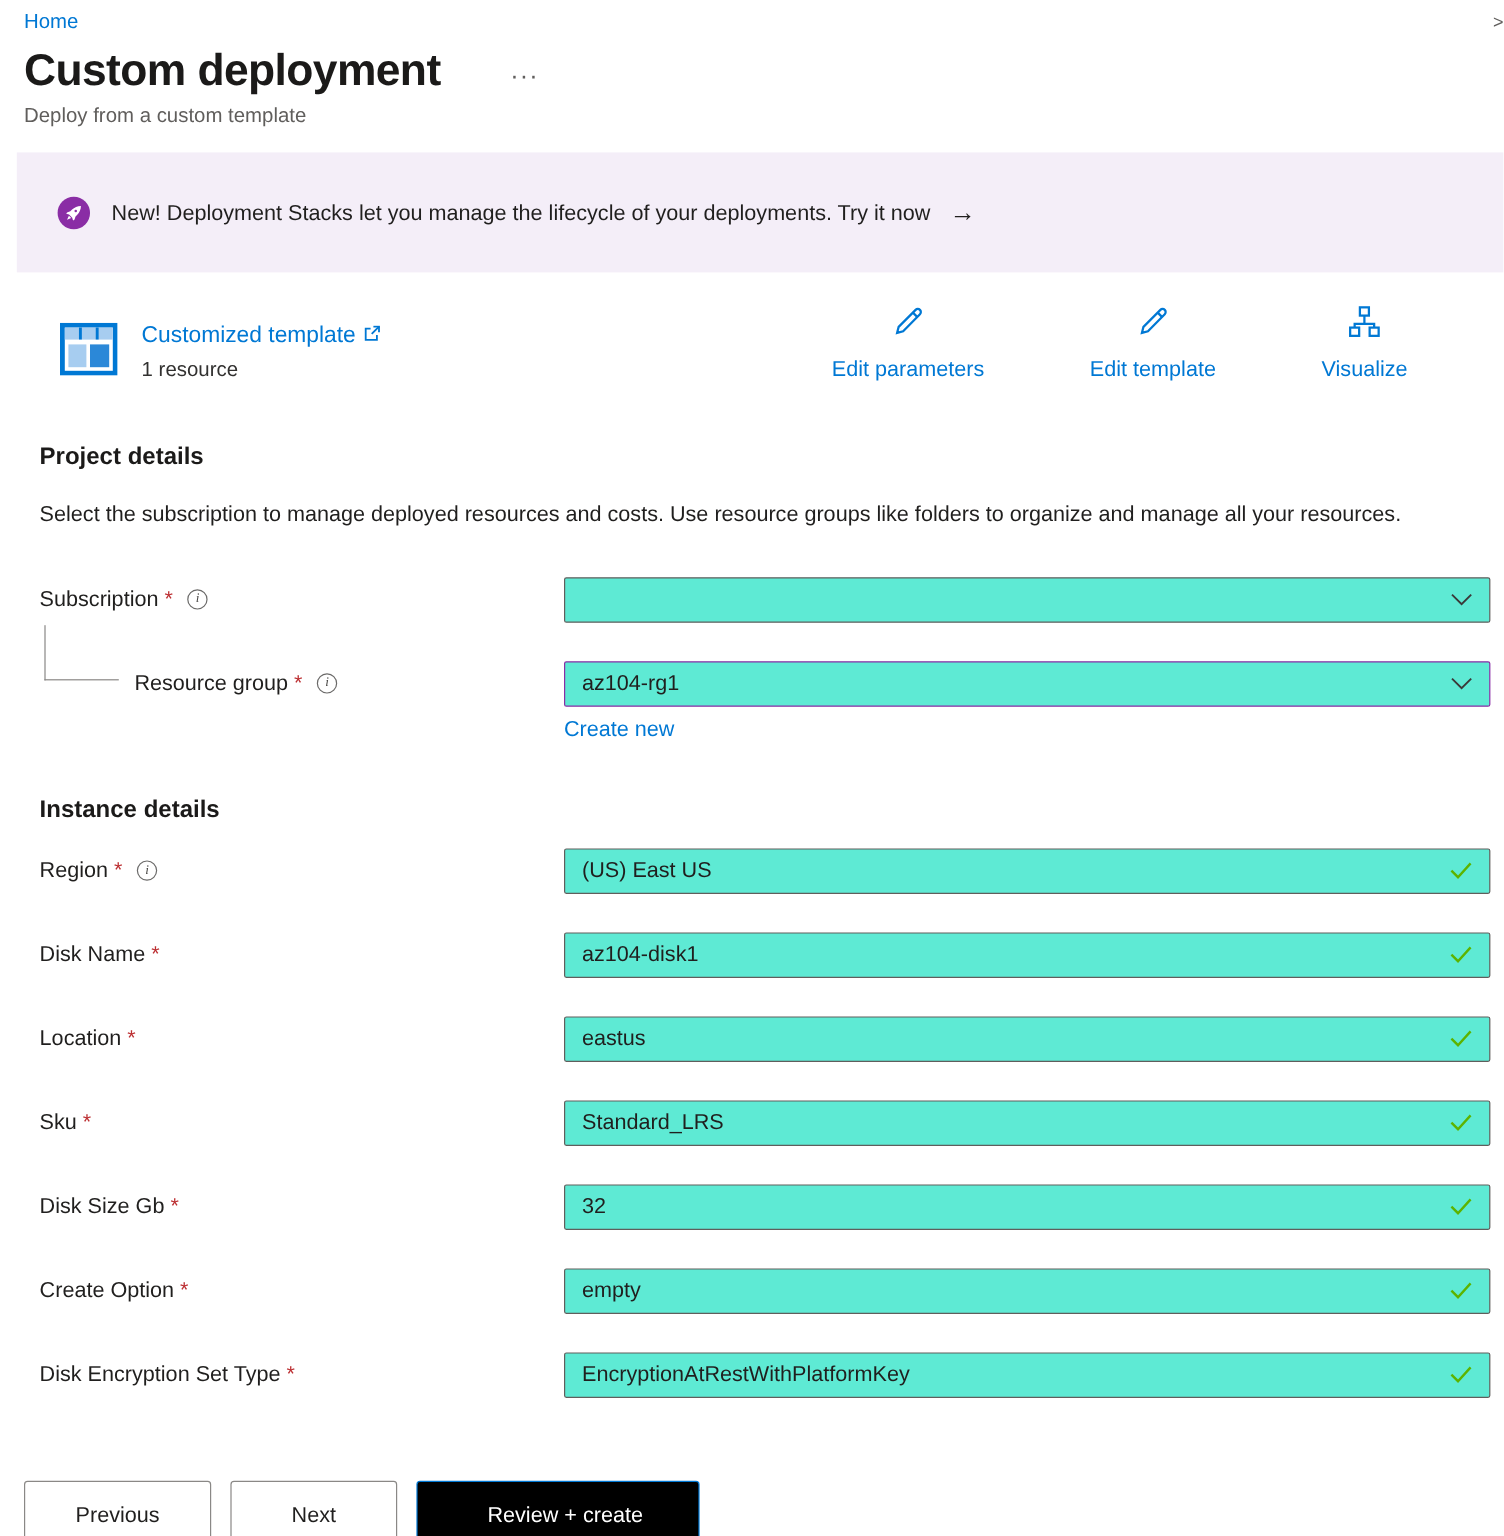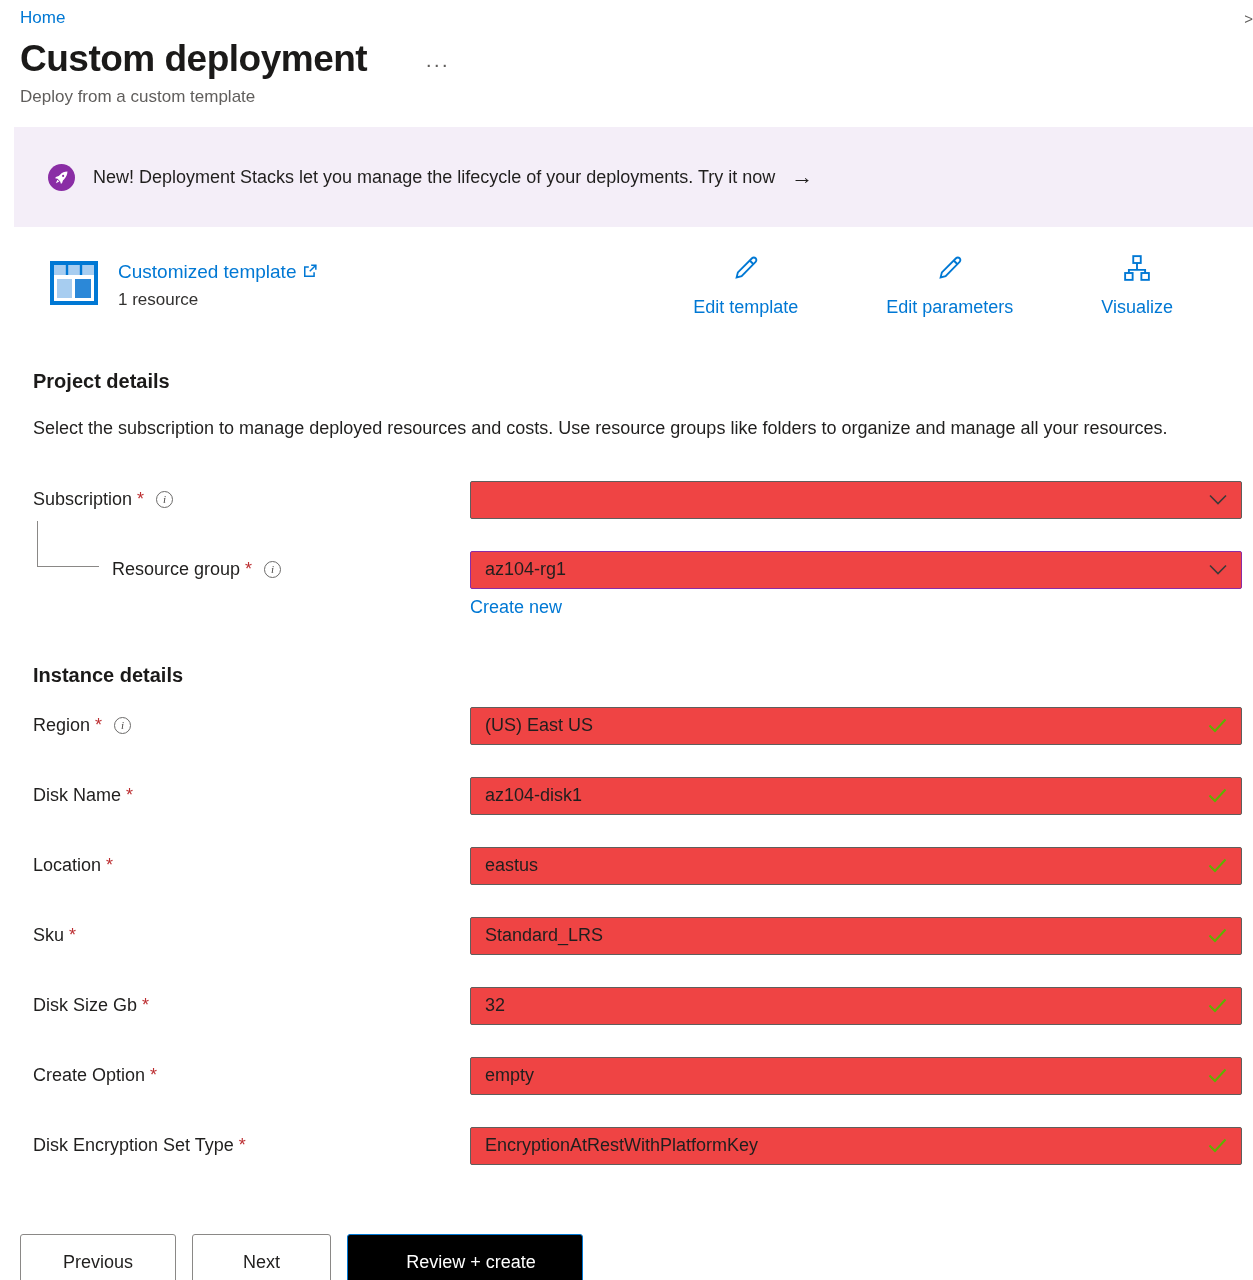--- a/index.html
+++ b/index.html
@@ -17,41 +17,41 @@
   .more { border:none; background:none; color:#605e5c; font-size:21px; letter-spacing:1px; cursor:pointer; padding:0; margin-top:10px; }
   .subtitle { margin:7px 0 0 20px; font-size:17px; color:#605e5c; }
 
   
   .banner { margin:20px 0 0 14px; background:#f4eef8; height:100px; display:flex; align-items:center; padding:0 24px 0 34px; cursor:pointer; }
   .rocket { width:27px; height:27px; border-radius:50%; background:#8a2da5; display:flex; align-items:center; justify-content:center; flex:0 0 auto; }
   .banner-text { margin-left:18px; font-size:18px; color:#201f1e; }
   .banner-arrow { margin-left:16px; font-size:22px; color:#201f1e; }
 
   
-  .template-row { display:flex; align-items:center; margin:26px 80px 0 50px; }
+  .template-row { display:flex; align-items:flex-end; margin:26px 80px 0 50px; }
   .tmpl-left { display:flex; gap:20px; align-items:flex-start; }
   .tmpl-link { color:#0078d4; font-size:19px; text-decoration:none; display:inline-flex; align-items:flex-start; gap:7px; cursor:pointer; }
   .tmpl-count { font-size:17px; color:#323130; margin-top:7px; }
   .tmpl-actions { margin-left:auto; display:flex; gap:88px; }
   .action { display:flex; flex-direction:column; align-items:center; gap:9px; color:#0078d4; font-size:18px; cursor:pointer; background:none; border:none; font-family:inherit; }
 
   
   .content { margin:0 11px 0 33px; }
   .section-heading { font-size:20px; font-weight:700; color:#1b1a19; }
   .proj-heading { margin-top:52px; }
   .desc { margin-top:20px; font-size:18px; line-height:1.75; color:#201f1e; max-width:1150px; }
 
   .form-row { display:flex; align-items:center; margin-top:32px; position:relative; }
   .sub-row { margin-top:36px; }
   .label-cell { flex:0 0 437px; width:437px; font-size:18px; color:#201f1e; display:flex; align-items:center; }
   .req { color:#bc2f32; margin-left:5px; }
   .info-icon { width:17px; height:17px; border:1px solid #6b6a69; border-radius:50%; font-size:11px; line-height:1;
     display:inline-flex; align-items:center; justify-content:center; color:#484644; margin-left:12px;
     font-family:"Liberation Serif",serif; font-style:italic; flex:0 0 auto; }
-  .select-box,.input-box { flex:1; height:38px; border:1px solid #605e5c; border-radius:2px; background:#ef4444;
+  .select-box,.input-box { flex:1; height:38px; border:1px solid #605e5c; border-radius:2px; background:#5eead4;
     display:flex; align-items:center; padding:0 14px; font-size:18px; color:#201f1e; }
   .select-box { cursor:pointer; }
   .chev { margin-left:auto; display:flex; align-items:center; }
   .check { margin-left:auto; display:flex; align-items:center; }
   .rg-select { border:1.5px solid #8a2da5; }
   .rg-label { padding-left:79px; }
   .connector { position:absolute; left:4px; top:-30px; width:62px; height:46px;
     border-left:1px solid #8a8886; border-bottom:1px solid #8a8886; }
   .create-new-row { margin:8px 0 0 437px; }
   .link { color:#0078d4; font-size:18px; text-decoration:none; cursor:pointer; }
@@ -123,30 +123,30 @@
     </div>
 
     <div class="tmpl-actions">
       <button class="action">
         <span>
           <svg width="30" height="30" viewBox="0 0 24 24" fill="none" stroke="#0078d4" stroke-width="1.5" aria-hidden="true">
             <path d="M4.5 19.5l1-4L16.8 4.2a2.05 2.05 0 0 1 2.9 2.9L8.5 18.5l-4 1z"></path>
             <path d="M15 6l3 3"></path>
           </svg>
         </span>
-        <span>Edit template</span>
+        <span>Edit parameters</span>
       </button>
       <button class="action">
         <span>
           <svg width="30" height="30" viewBox="0 0 24 24" fill="none" stroke="#0078d4" stroke-width="1.5" aria-hidden="true">
             <path d="M4.5 19.5l1-4L16.8 4.2a2.05 2.05 0 0 1 2.9 2.9L8.5 18.5l-4 1z"></path>
             <path d="M15 6l3 3"></path>
           </svg>
         </span>
-        <span>Edit parameters</span>
+        <span>Edit template</span>
       </button>
       <button class="action">
         <span>
           <svg width="30" height="30" viewBox="0 0 24 24" fill="none" stroke="#0078d4" stroke-width="1.5" aria-hidden="true">
             <rect x="9" y="2.5" width="6" height="5.5"></rect>
             <rect x="2.5" y="16" width="6" height="5.5"></rect>
             <rect x="15.5" y="16" width="6" height="5.5"></rect>
             <path d="M12 8v3.5M5.5 16v-2.5h13V16M12 11.5v2"></path>
           </svg>
         </span>

